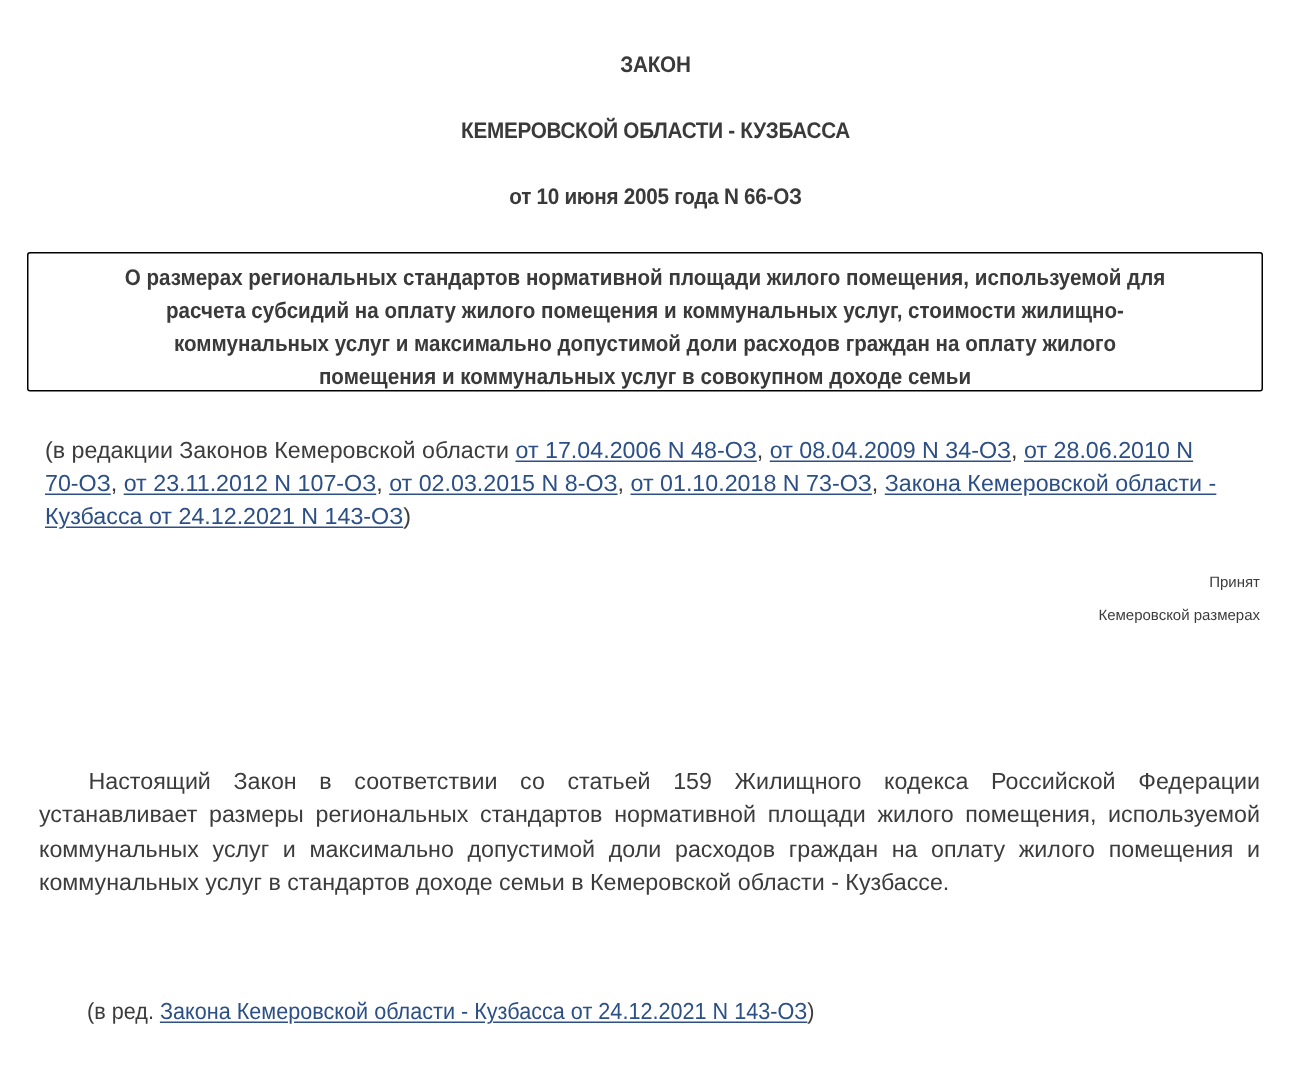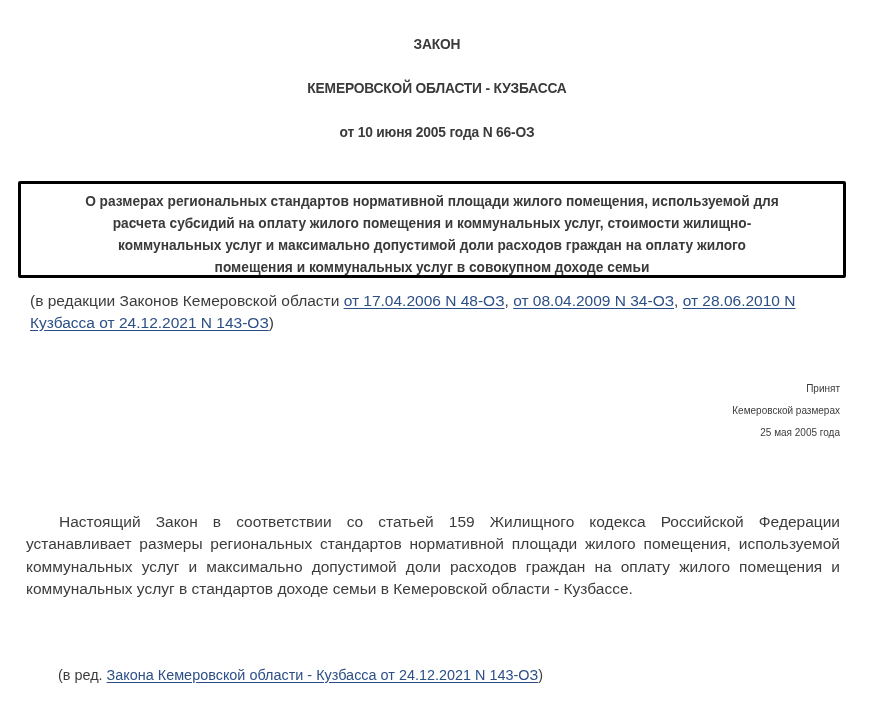--- a/index.html
+++ b/index.html
@@ -28,24 +28,24 @@
       transform: scaleX(0.92);
       transform-origin: center;
     }
     #t1 { top: 35px; }
     #t2 { top: 79px; }
     #t3 { top: 123px; }
 
     .subject-box {
       position: absolute;
       left: 18px;
-      top: 181px;
+      top: 168px;
       width: 822px;
       height: 91px;
-      border: 3px solid #000000;
+      border: 1px solid #000000;
       border-radius: 2px;
       box-sizing: content-box;
     }
     .subject-text {
       position: absolute;
       left: 0;
       top: 6px;
       width: 822px;
       text-align: center;
       font-weight: bold;
@@ -131,27 +131,27 @@
     <div class="subject-text">
       <span>О размерах региональных стандартов нормативной площади жилого помещения, используемой для</span>
       <span>расчета субсидий на оплату жилого помещения и коммунальных услуг, стоимости жилищно-</span>
       <span>коммунальных услуг и максимально допустимой доли расходов граждан на оплату жилого</span>
       <span>помещения и коммунальных услуг в совокупном доходе семьи</span>
     </div>
   </div>
 
   <div class="revisions">
     <span class="line"><span>(в редакции Законов Кемеровской области </span><a href="#" class="doc-link">от 17.04.2006 N 48-ОЗ</a><span>, </span><a href="#" class="doc-link">от 08.04.2009 N 34-ОЗ</a><span>, </span><a href="#" class="doc-link">от 28.06.2010 N</a></span>
+    <span class="line"><a href="#" class="doc-link">70-ОЗ</a><span>, </span><a href="#" class="doc-link">от 23.11.2012 N 107-ОЗ</a><span>, </span><a href="#" class="doc-link">от 02.03.2015 N 8-ОЗ</a><span>, </span><a href="#" class="doc-link">от 01.10.2018 N 73-ОЗ</a><span>, </span><a href="#" class="doc-link">Закона Кемеровской области -</a></span>
     <span class="line"><a href="#" class="doc-link">Кузбасса от 24.12.2021 N 143-ОЗ</a><span>)</span></span>
   </div>
 
   <div class="adopted">
     <span>Принят</span>
     <span>Кемеровской размерах</span>
-    <span>25 мая 2005 года</span>
   </div>
 
   <div class="body-para">
     <span class="bline indent">Настоящий Закон в соответствии со статьей 159 Жилищного кодекса Российской Федерации</span>
     <span class="bline">устанавливает размеры региональных стандартов нормативной площади жилого помещения, используемой</span>
     <span class="bline">коммунальных услуг и максимально допустимой доли расходов граждан на оплату жилого помещения и</span>
     <span class="bline last">коммунальных услуг в стандартов доходе семьи в Кемеровской области - Кузбассе.</span>
   </div>
 
   <div class="footer-rev"><span>(в ред. </span><a href="#" class="doc-link">Закона Кемеровской области - Кузбасса от 24.12.2021 N 143-ОЗ</a><span>)</span></div>

